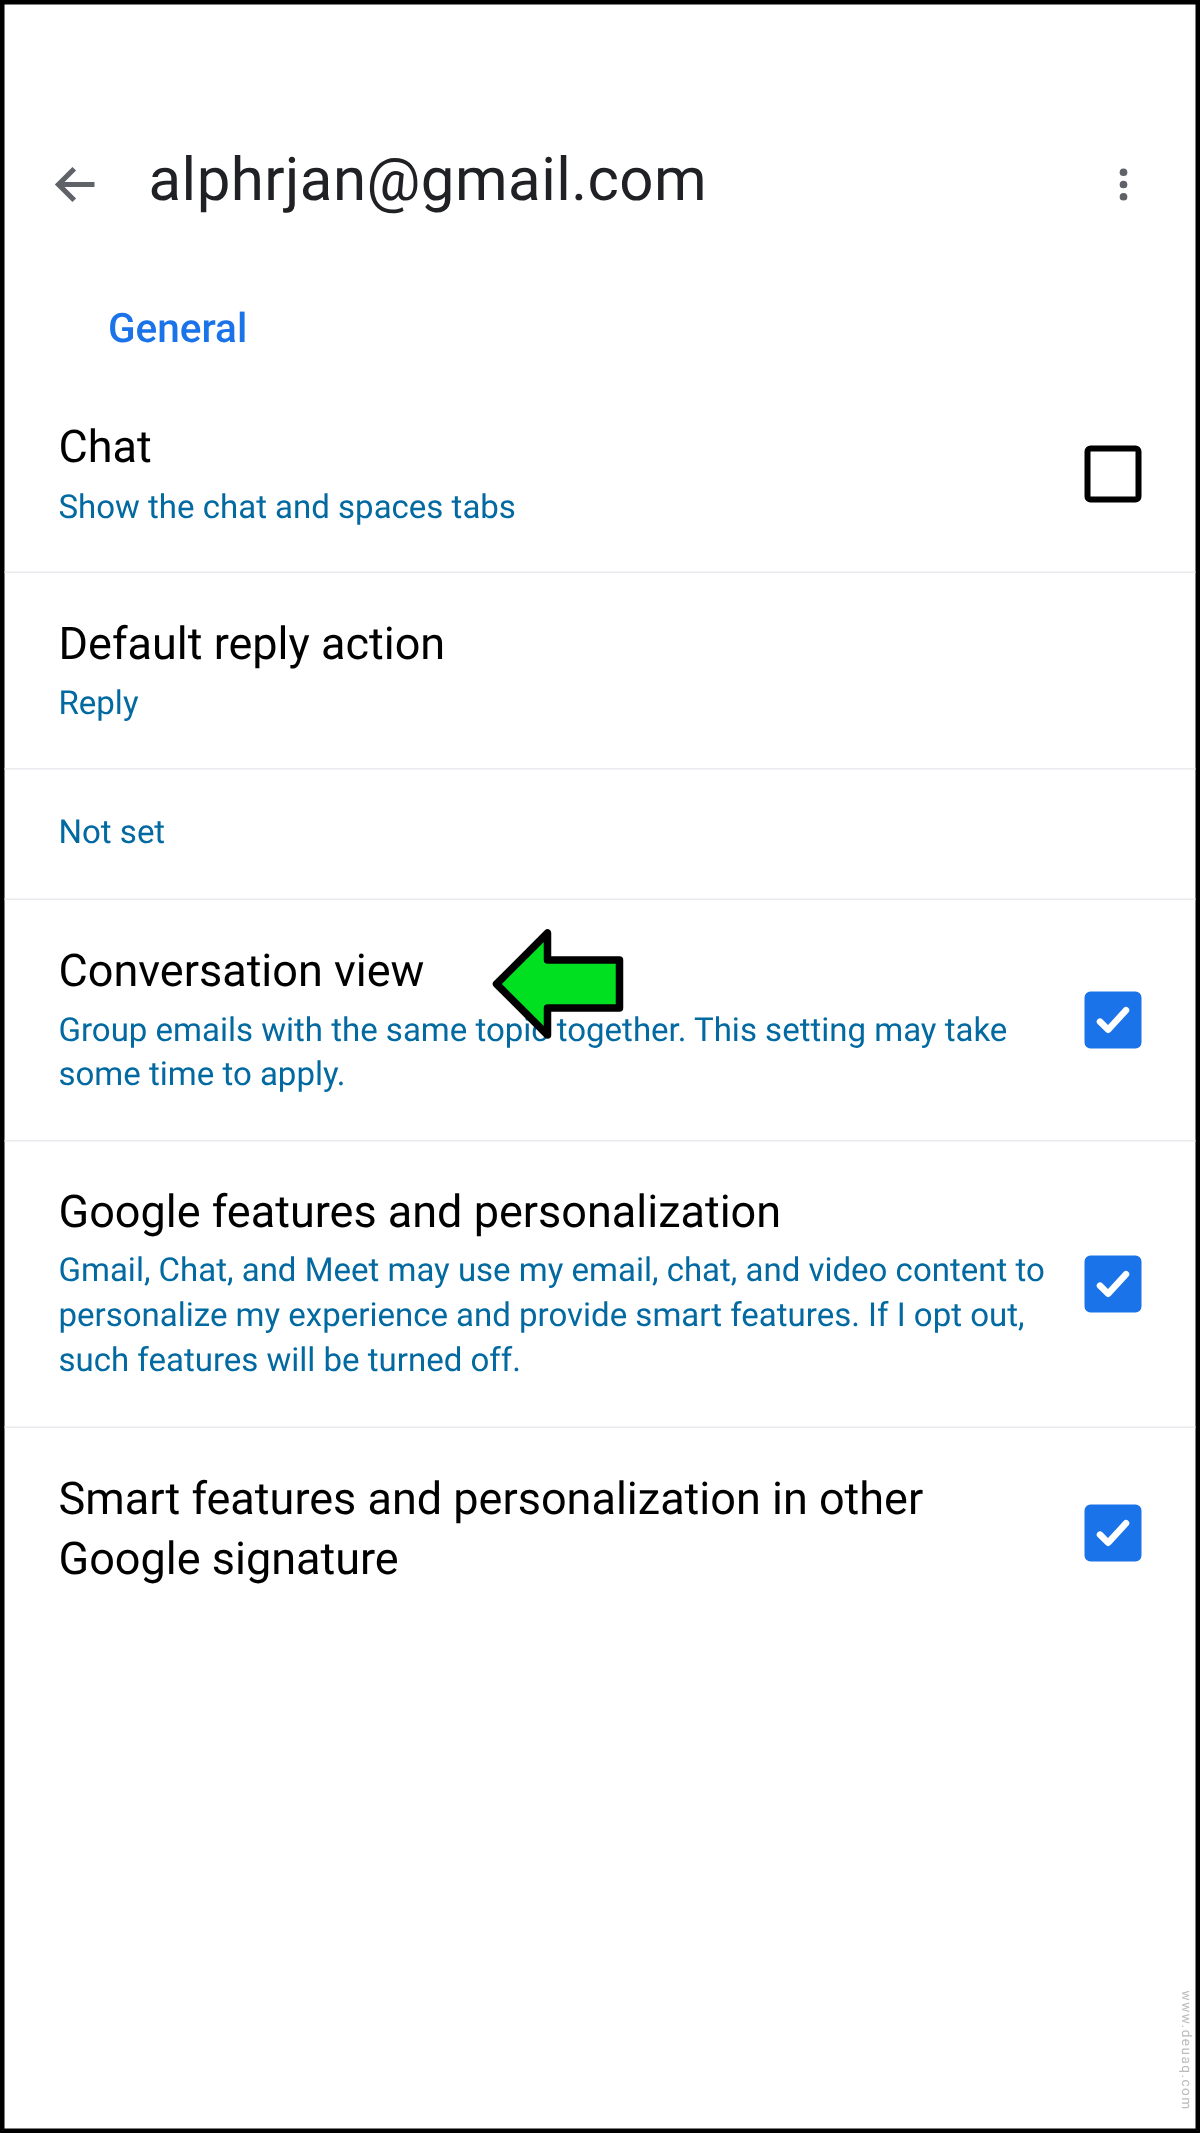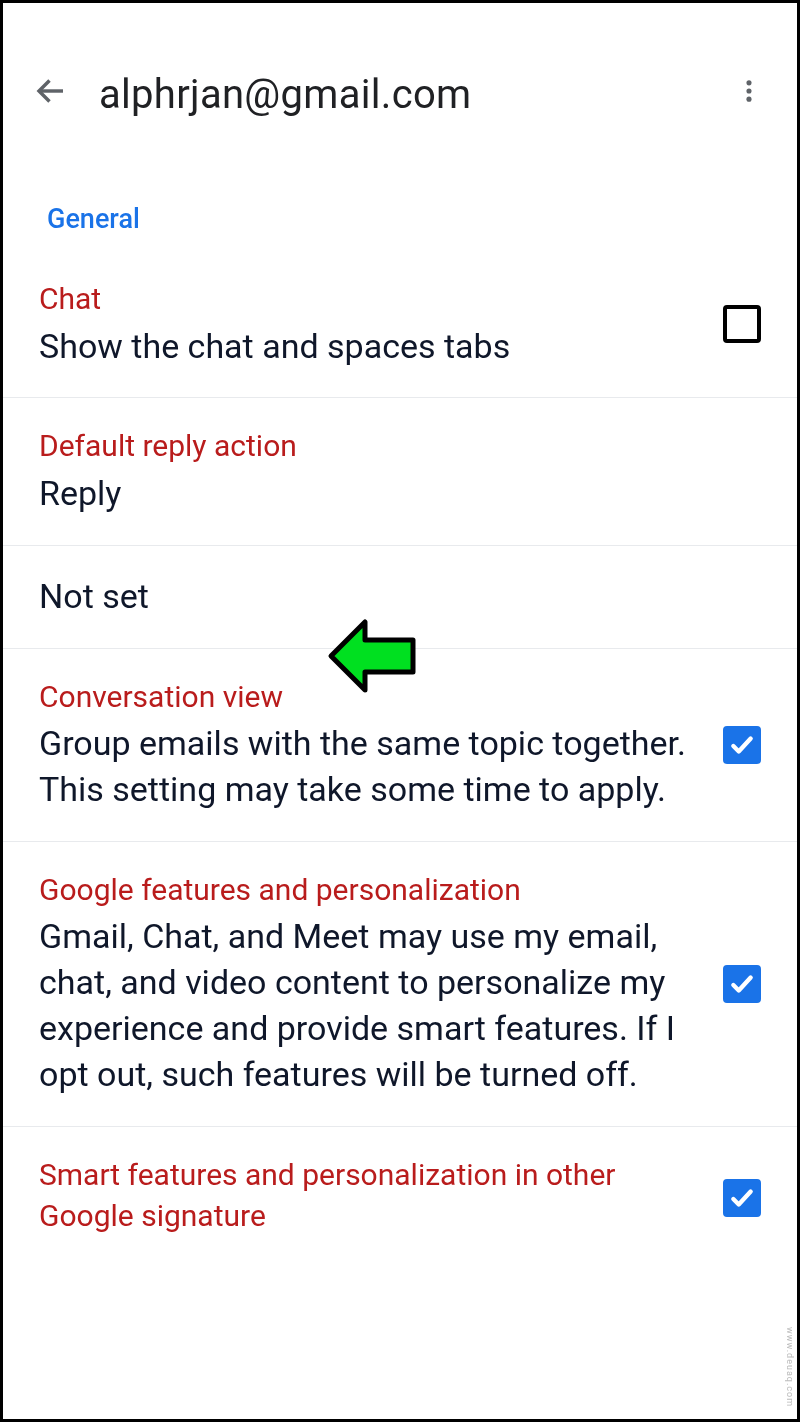--- a/index.html
+++ b/index.html
@@ -7,21 +7,21 @@
       font-family: Roboto, "Helvetica Neue", Arial, sans-serif;
       background: #fff;
       width: 800px;
       height: 1422px;
       border: 3px solid #000;
       position: relative;
       overflow: hidden;
     }
     .header {
       display: flex;
-      align-items: flex-start;
+      align-items: flex-end;
       padding: 28px 18px 20px 28px;
       height: 120px;
       margin-top: 40px;
     }
     .back-icon {
       width: 40px;
       height: 40px;
       display: flex;
       align-items: center;
       justify-content: center;
@@ -42,43 +42,44 @@
       align-items: center;
       justify-content: center;
       color: #5f6368;
       margin-right: 10px;
     }
     .section-label {
       font-size: 27px;
       font-weight: 500;
       color: #1a73e8;
       padding: 40px 36px 16px 44px;
+      margin-left: 25px;
     }
     .setting-row {
       display: flex;
       align-items: center;
       padding: 28px 36px;
       border-bottom: 1px solid #e8eaed;
       position: relative;
     }
     .setting-row.no-border { border-bottom: none; }
     .setting-text {
       flex: 1;
       padding-right: 20px;
     }
     .setting-title {
       font-size: 30px;
-      color: #b91c1c;
+      color: #000000;
       font-weight: 400;
       line-height: 1.35;
       margin-bottom: 4px;
     }
     .setting-sub {
-      font-size: 34px;
-      color: #0f172a;
+      font-size: 22px;
+      color: #0369a1;
       font-weight: 400;
       line-height: 1.35;
     }
     .checkbox {
       width: 38px;
       height: 38px;
       border: 4px solid #000;
       border-radius: 4px;
       flex-shrink: 0;
       display: flex;

